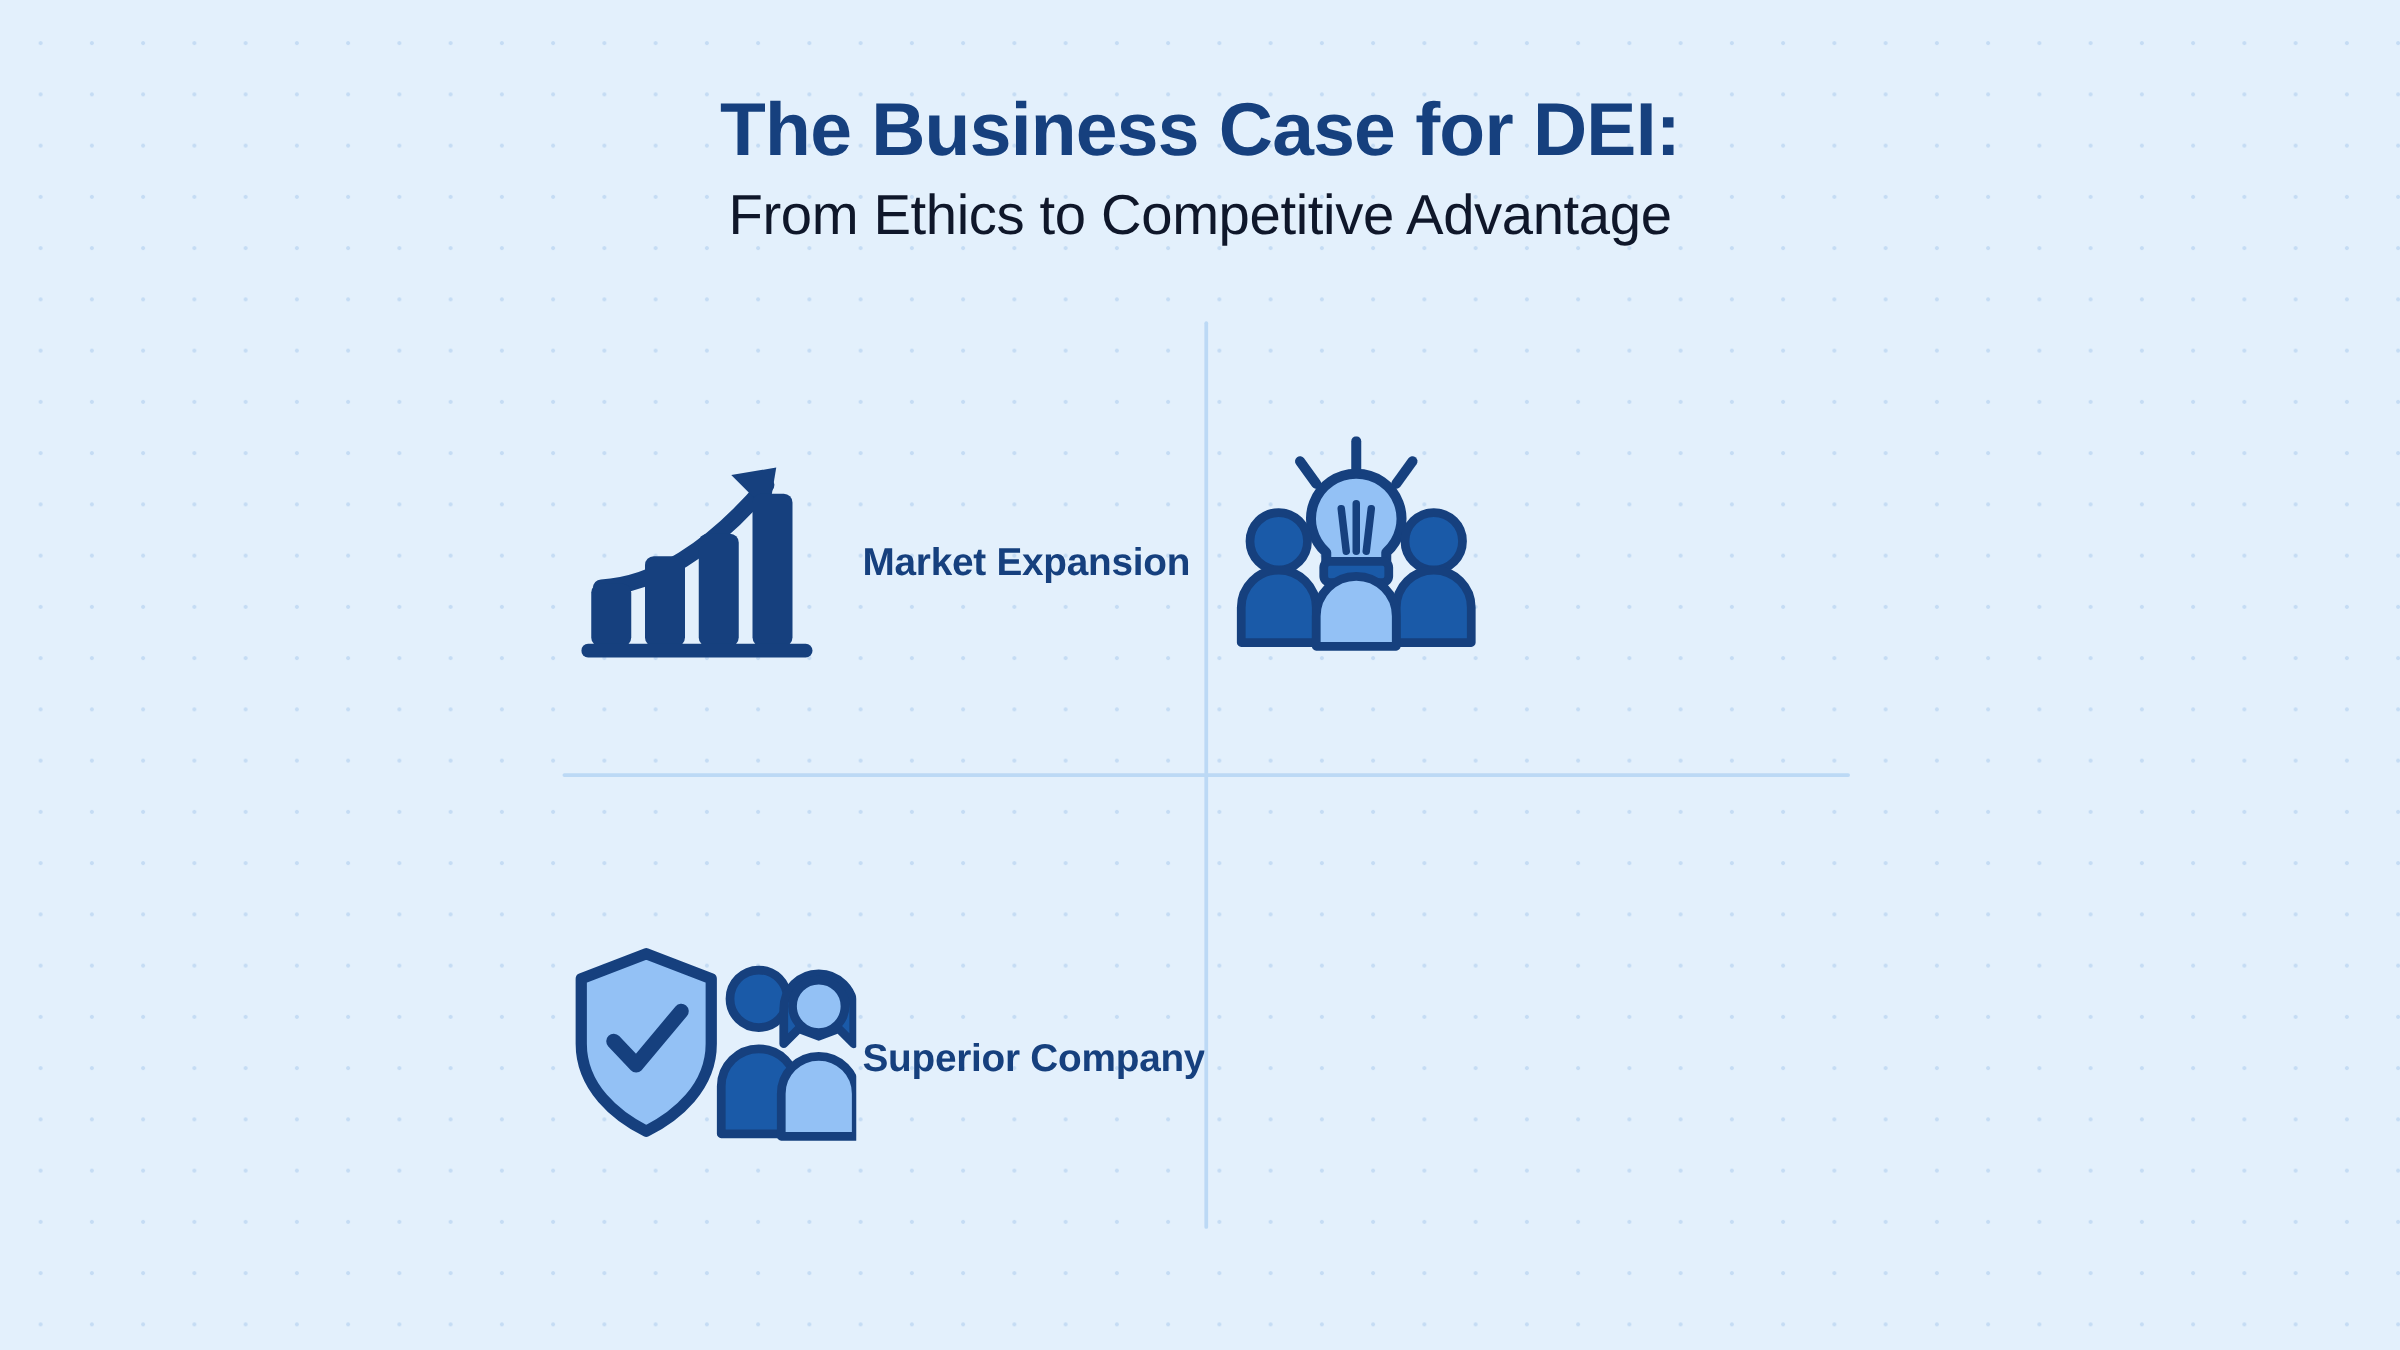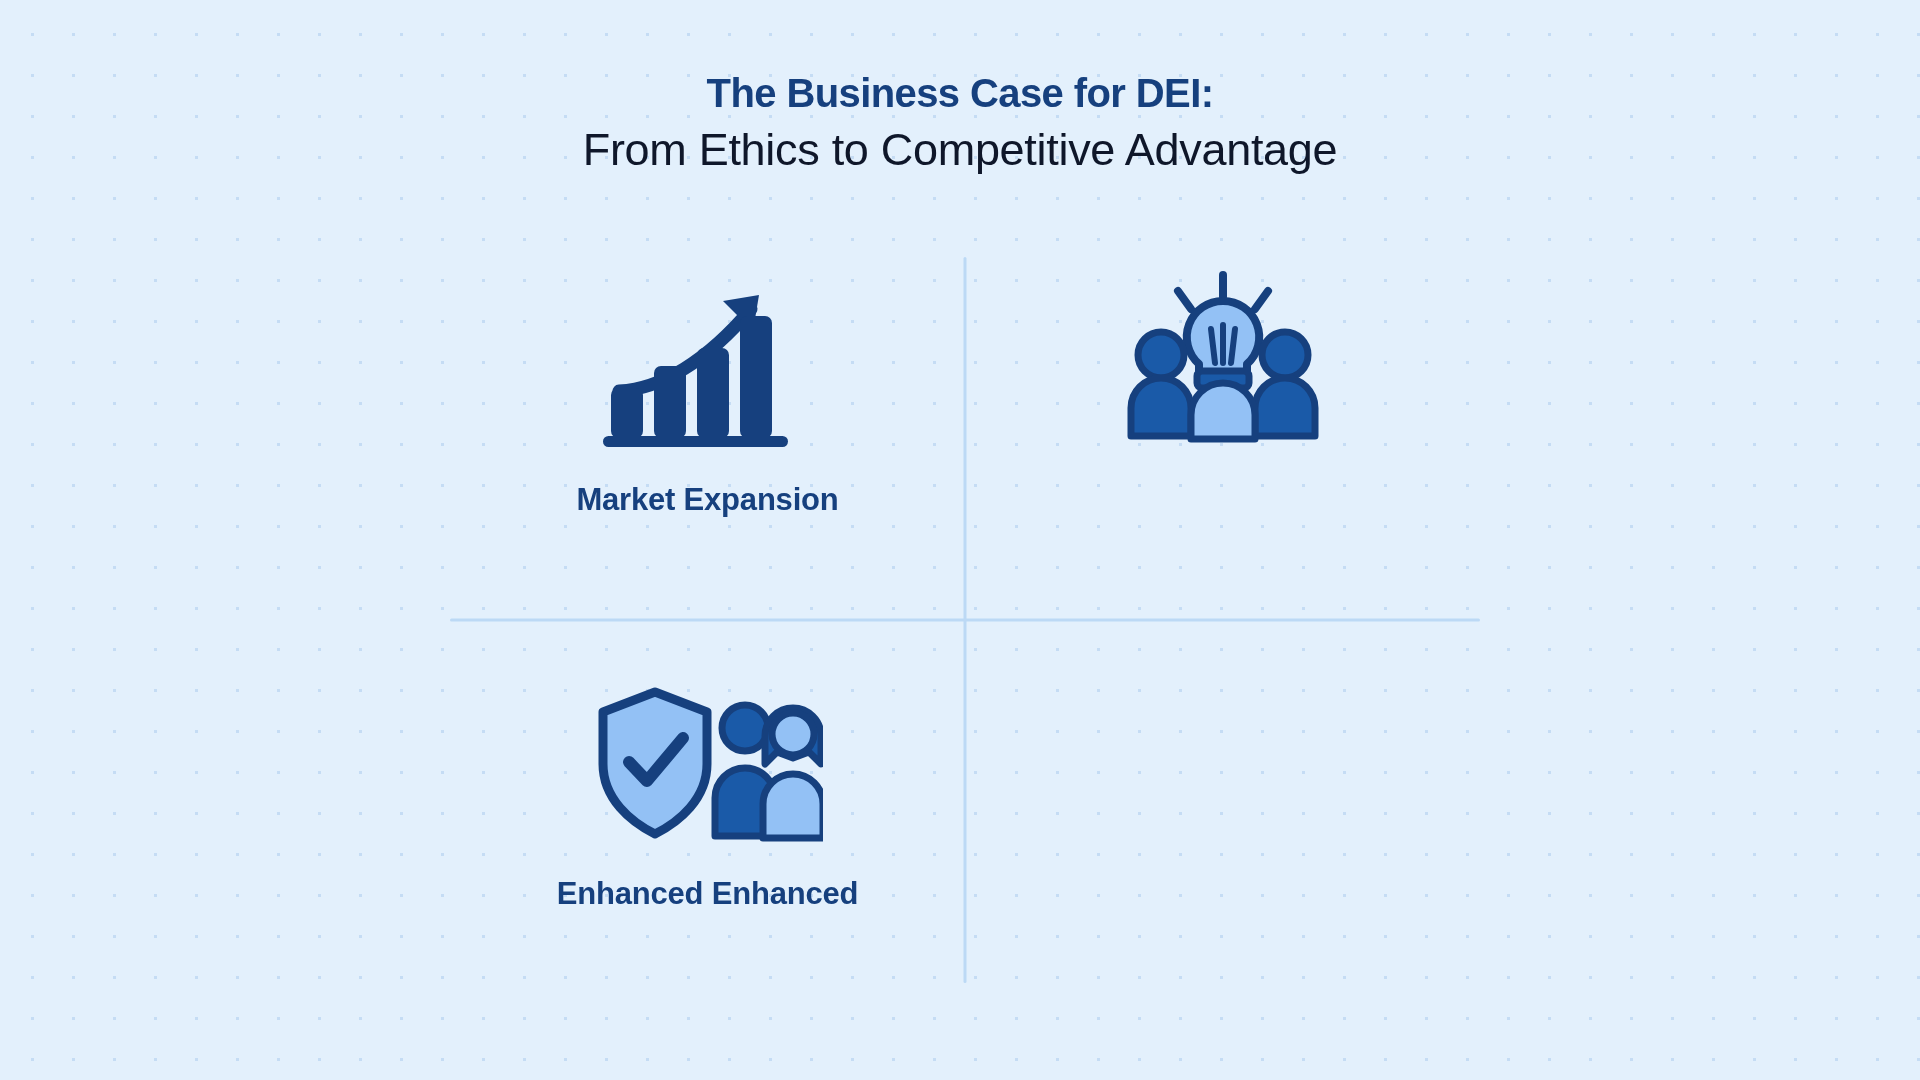--- a/index.html
+++ b/index.html
@@ -26,21 +26,21 @@
 
   #stage {
     position:absolute; inset:0;
     display:flex; flex-direction:column; align-items:center;
   }
 
   
   #header { margin-top:72px; text-align:center; width:100%; }
 
   #title {
-    font-size:40px; font-weight:bold; color:#16407e;
+    font-size:60px; font-weight:bold; color:#16407e;
     letter-spacing:-0.6px; line-height:1.08;
   }
   #subtitle {
     font-size:45px; font-weight:normal; color:#0f172a;
     letter-spacing:-0.3px; line-height:1.18; margin-top:8px;
   }
 
   
   #grid {
     position:absolute;
@@ -56,21 +56,21 @@
     width:3px; background:#bcd9f5; transform:translateX(-1.5px);
     border-radius:2px;
   }
   .hline {
     position:absolute; top:50%; left:0; right:0;
     height:3px; background:#bcd9f5; transform:translateY(-1.5px);
     border-radius:2px;
   }
 
   .cell {
-    display:flex; flex-direction:column;
+    display:flex; flex-direction:row;
     align-items:center; justify-content:flex-start;
     padding-top:18px;
   }
   .cell.row2 { padding-top:58px; }
 
   .icon-wrap {
     height:200px; width:240px;
     display:flex; align-items:center; justify-content:center;
   }
   .cell.row2 .icon-wrap { height:175px; }
@@ -175,21 +175,21 @@
           <path d="M122 150 v-38 a30 30 0 0 1 60 0 v38 Z" fill="#1a5aa8" stroke="#16407e" stroke-width="7" stroke-linejoin="round"></path>
 
           <path d="M172 50 a28 28 0 0 1 56 0 v28 l-12 -12 -16 6 -16 -6 -12 12 Z" fill="#1a5aa8" stroke="#16407e" stroke-width="7" stroke-linejoin="round"></path>
 
           <circle cx="200" cy="48" r="21" fill="#93c1f5" stroke="#16407e" stroke-width="7"></circle>
 
           <path d="M170 152 v-34 a30 30 0 0 1 60 0 v34 Z" fill="#93c1f5" stroke="#16407e" stroke-width="7" stroke-linejoin="round"></path>
         </svg>
       </div>
       <div class="cell-label">
-        <div>Enhanced Enhanced</div>
+        <div>Superior Company</div>
       </div>
     </div>
 
 
   </div>
 
 
 </div>
 
 </body></html>

